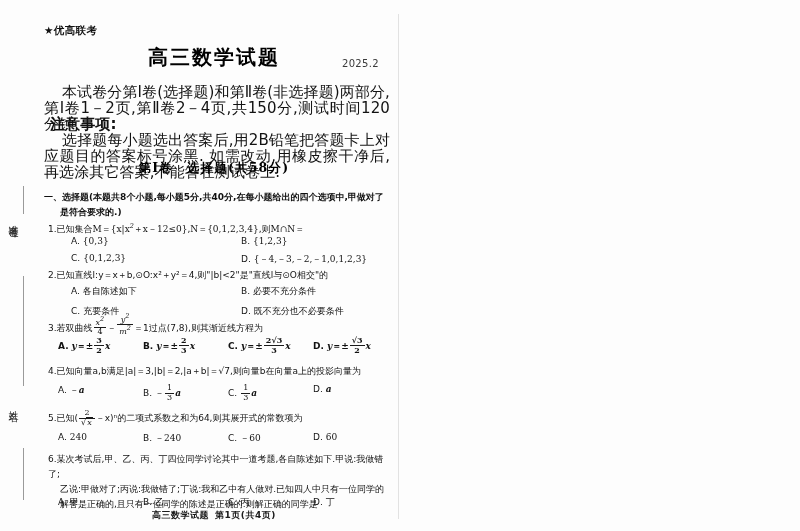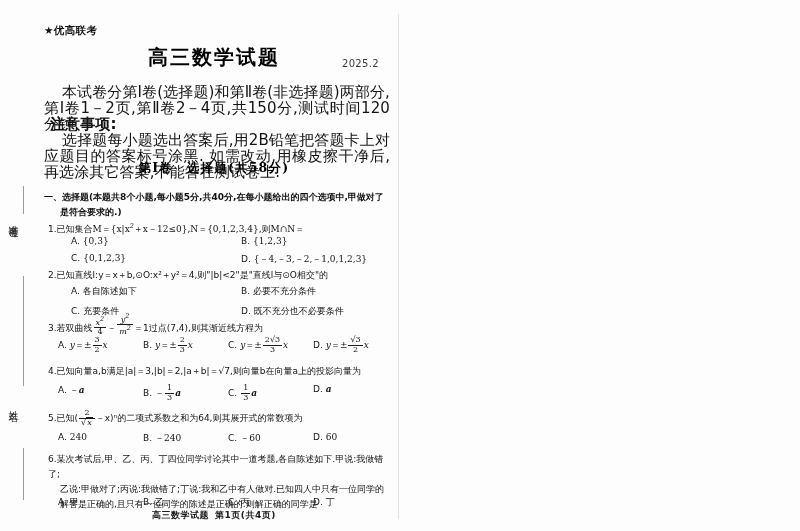--- a/index.html
+++ b/index.html
@@ -252,23 +252,23 @@
         <div class="opt"><span class="opt-lbl">A.</span><span>各自陈述如下</span></div>
         <div class="opt"><span class="opt-lbl">B.</span><span>必要不充分条件</span></div>
       </div>
       <div class="opt-row opt-2col" style="margin-top:7px;">
         <div class="opt"><span class="opt-lbl">C.</span><span>充要条件</span></div>
         <div class="opt"><span class="opt-lbl">D.</span><span>既不充分也不必要条件</span></div>
       </div>
     </div>
 
     <div class="q" style="top:313px;">
-      <span>3.</span><span>若双曲线</span><span class="frac"><span class="num"><span class="mi">x</span><sup class="e">2</sup></span><span class="den mn">4</span></span>－<span class="frac"><span class="num"><span class="mi">y</span><sup class="e">2</sup></span><span class="den"><span class="mi">m</span><sup class="e">2</sup></span></span><span>＝1过点(7,4),则其渐近线方程为</span>
-    </div>
-    <div class="opts" style="top:336px;">
+      <span>3.</span><span>若双曲线</span><span class="frac"><span class="num"><span class="mi">x</span><sup class="e">2</sup></span><span class="den mn">4</span></span>－<span class="frac"><span class="num"><span class="mi">y</span><sup class="e">2</sup></span><span class="den"><span class="mi">m</span><sup class="e">2</sup></span></span><span>＝1过点(7,8),则其渐近线方程为</span>
+    </div>
+    <div class="opts" style="top:336px;font-weight:bold;">
       <div class="opt-row opt-4col">
         <div class="opt"><span class="opt-lbl">A.</span><span class="mi">y</span>＝±<span class="frac"><span class="num mn">3</span><span class="den mn">2</span></span><span class="mi">x</span></div>
         <div class="opt"><span class="opt-lbl">B.</span><span class="mi">y</span>＝±<span class="frac"><span class="num mn">2</span><span class="den mn">3</span></span><span class="mi">x</span></div>
         <div class="opt"><span class="opt-lbl">C.</span><span class="mi">y</span>＝±<span class="frac"><span class="num mn">2√3</span><span class="den mn">3</span></span><span class="mi">x</span></div>
         <div class="opt"><span class="opt-lbl">D.</span><span class="mi">y</span>＝±<span class="frac"><span class="num mn">√3</span><span class="den mn">2</span></span><span class="mi">x</span></div>
       </div>
     </div>
 
     <div class="q" style="top:364px;">
       <span>4.</span><span>已知向量a,b满足|a|＝3,|b|＝2,|a＋b|＝√7,则向量b在向量a上的投影向量为</span>

